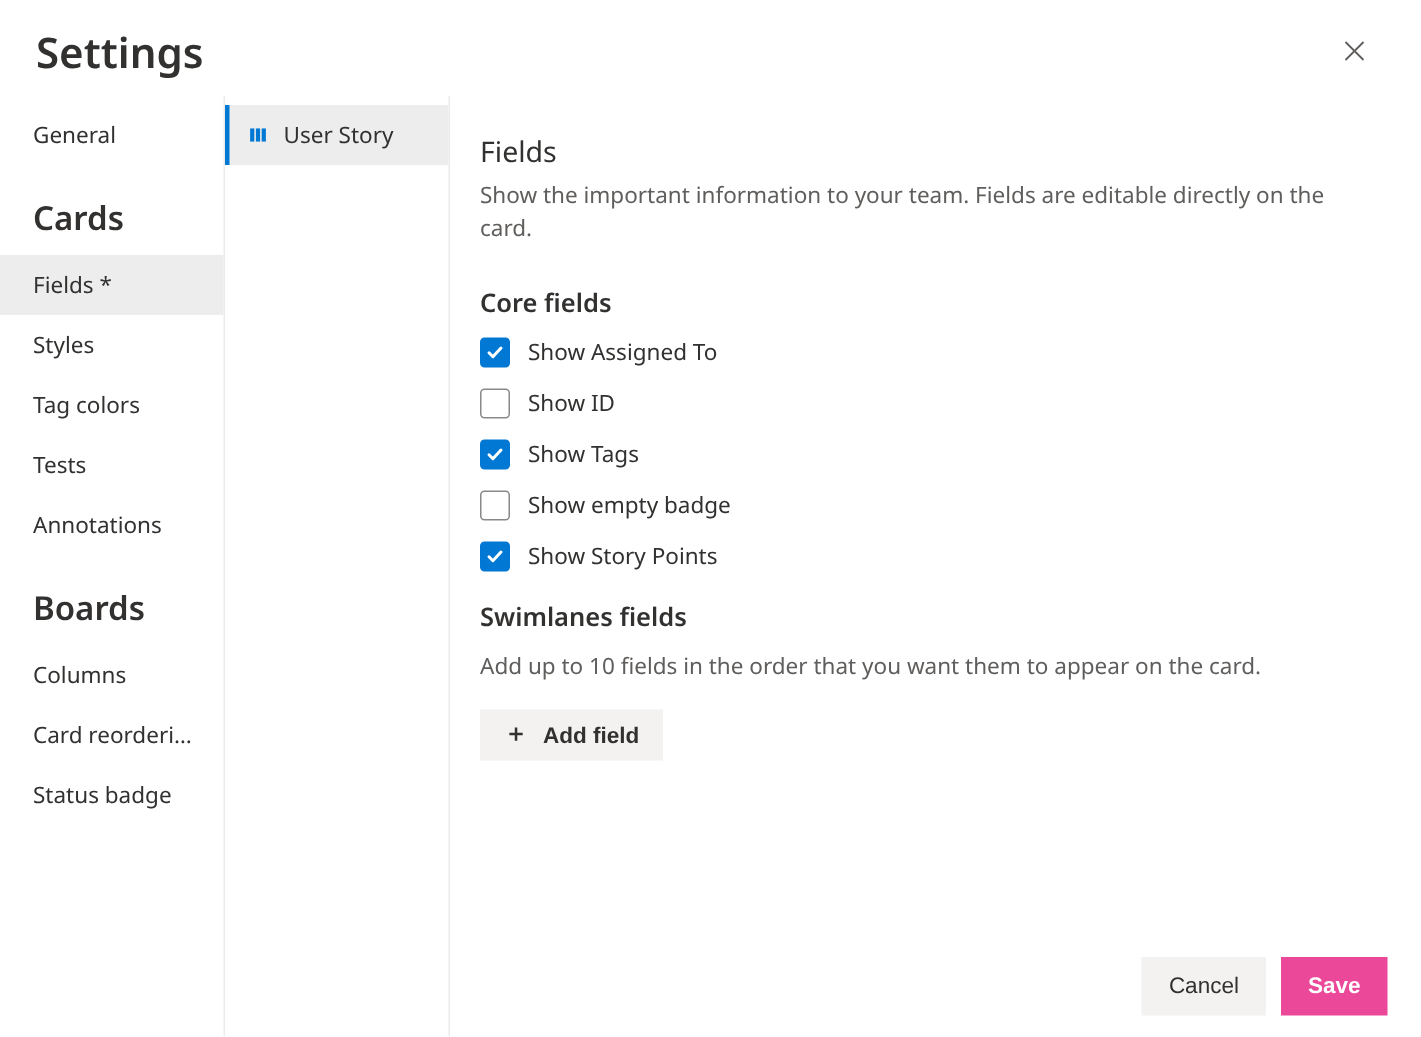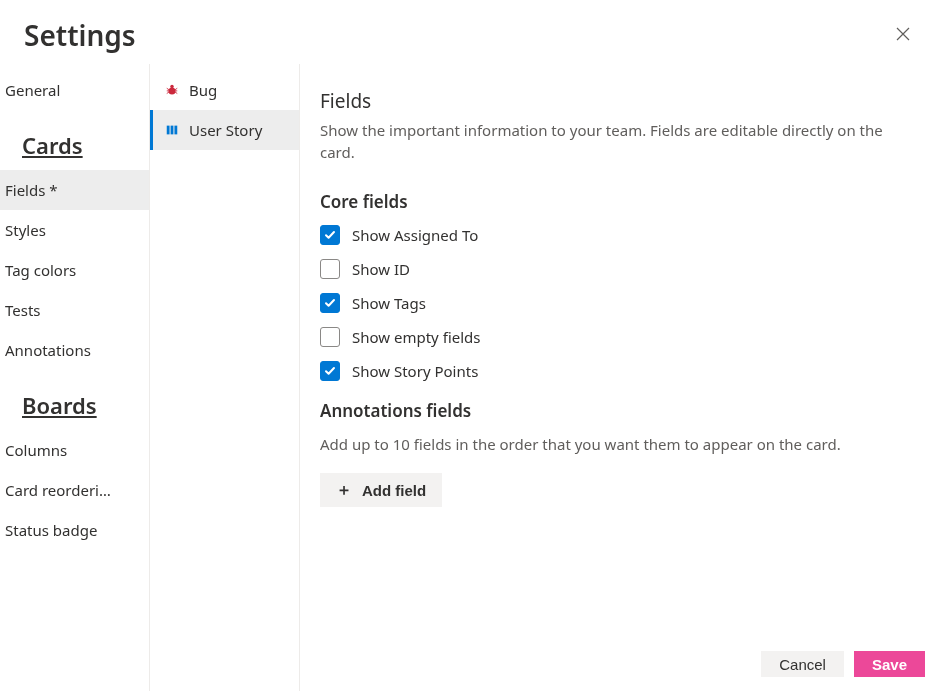--- a/index.html
+++ b/index.html
@@ -5,23 +5,23 @@
   * { box-sizing: border-box; }
   html, body { margin: 0; padding: 0; font-family: "Segoe UI", -apple-system, system-ui, sans-serif; color: #323130; background: #fff; }
   .dialog { width: 947px; height: 691px; position: relative; display: flex; flex-direction: column; }
   .dialog-header { display: flex; align-items: center; justify-content: space-between; padding: 16px 28px 10px 24px; }
   .dialog-title { font-size: 28px; font-weight: 600; }
   .close-btn { width: 32px; height: 32px; display: flex; align-items: center; justify-content: center; cursor: pointer; color: #605e5c; background: transparent; border: none; }
   .body { flex: 1 1 auto; display: flex; min-height: 0; }
 
   
   .nav { width: 150px; border-right: 1px solid #edebe9; padding-top: 6px; }
-  .nav-item { height: 40px; display: flex; align-items: center; padding: 0 14px 0 5px; font-size: 15px; cursor: pointer; white-space: nowrap; overflow: hidden; text-overflow: ellipsis; }
+  .nav-item { height: 40px; display: flex; align-items: center; padding: 0 14px 0 22px; font-size: 15px; cursor: pointer; white-space: nowrap; overflow: hidden; text-overflow: ellipsis; }
   .nav-item.selected { background: #ededed; }
-  .nav-section-header { font-size: 22px; font-weight: 600; padding: 20px 14px 10px 22px; text-decoration: underline; }
+  .nav-section-header { font-size: 22px; font-weight: 600; padding: 20px 14px 10px 22px; }
 
   
   .types { width: 150px; border-right: 1px solid #edebe9; padding-top: 6px; }
   .type-item { height: 40px; display: flex; align-items: center; gap: 9px; padding: 0 12px 0 14px; font-size: 15px; cursor: pointer; position: relative; }
   .type-item.selected { background: #ededed; }
   .type-item.selected::before { content:""; position:absolute; left:0; top:0; bottom:0; width:3px; background:#0078d4; }
   .type-icon { width: 16px; height: 16px; display: inline-flex; align-items: center; justify-content: center; flex-shrink: 0; }
 
   
   .content { flex: 1; padding: 24px 28px 10px 20px; overflow: auto; }
@@ -32,21 +32,21 @@
   .check-label { font-size: 15px; }
   .cb { width: 20px; height: 20px; border: 1.5px solid #8a8886; border-radius: 3px; display: inline-flex; align-items: center; justify-content: center; flex-shrink: 0; background: #fff; }
   .cb.checked { background: #0078d4; border-color: #0078d4; }
   .cb.checked svg { display: block; }
   .cb svg { display: none; }
   .add-btn { display: inline-flex; align-items: center; gap: 10px; height: 34px; padding: 0 16px; background: #f3f2f1; border: none; font-size: 15px; font-weight: 600; cursor: pointer; color: #323130; }
   .plus { font-size: 16px; line-height: 1; }
 
   
   .footer { position: absolute; right: 22px; bottom: 14px; display: flex; gap: 10px; }
-  .btn { height: 26px; padding: 0 18px; font-size: 15px; border: none; cursor: pointer; }
+  .btn { height: 39px; padding: 0 18px; font-size: 15px; border: none; cursor: pointer; }
   .btn.secondary { background: #f3f2f1; color: #323130; }
   .btn.primary { background: #ec4899; color: #fff; font-weight: 600; }
 </style>
 </head>
 <body>
 
 <div class="dialog">
 
   <div class="dialog-header">
     <div class="dialog-title">Settings</div>
@@ -73,30 +73,20 @@
           <div class="nav-item">Tests</div>
           <div class="nav-item">Annotations</div>
           <div class="nav-section-header">Boards</div>
           <div class="nav-item">Columns</div>
           <div class="nav-item">Card reorderi…</div>
           <div class="nav-item">Status badge</div>
         </div>
     </div>
 
     <div class="types" id="types">
-        <div class="type-item">
-          <span class="type-icon">
-            <svg width="14" height="14" viewBox="0 0 16 16">
-              <circle cx="8" cy="9" r="4" fill="#cc293d"></circle>
-              <circle cx="8" cy="4" r="2" fill="#cc293d"></circle>
-              <path d="M2 6 L5 8 M14 6 L11 8 M2 12 L5 10 M14 12 L11 10 M2 9 L5 9 M14 9 L11 9" stroke="#cc293d" stroke-width="1"></path>
-            </svg>
-          </span>
-          <span>Bug</span>
-        </div>
         <div class="type-item selected">
           <span class="type-icon">
             <svg width="14" height="14" viewBox="0 0 16 16">
               <rect x="2" y="3" width="3.2" height="10" fill="#0078d4"></rect>
               <rect x="6.4" y="3" width="3.2" height="10" fill="#0078d4"></rect>
               <rect x="10.8" y="3" width="3.2" height="10" fill="#0078d4"></rect>
             </svg>
           </span>
           <span>User Story</span>
         </div>
@@ -123,33 +113,33 @@
           <label class="check-row">
             <span class="cb checked">
               <svg width="12" height="12" viewBox="0 0 12 12">
                 <path d="M2 6.2 L4.6 8.8 L10 3" stroke="#fff" stroke-width="2" fill="none" stroke-linecap="round" stroke-linejoin="round"></path>
               </svg>
             </span>
             <span class="check-label">Show Tags</span>
           </label>
           <label class="check-row">
             <span class="cb"></span>
-            <span class="check-label">Show empty fields</span>
+            <span class="check-label">Show empty badge</span>
           </label>
           <label class="check-row">
             <span class="cb checked">
               <svg width="12" height="12" viewBox="0 0 12 12">
                 <path d="M2 6.2 L4.6 8.8 L10 3" stroke="#fff" stroke-width="2" fill="none" stroke-linecap="round" stroke-linejoin="round"></path>
               </svg>
             </span>
             <span class="check-label">Show Story Points</span>
           </label>
         </div>
 
-      <h3 class="subsection-title" style="margin-top:18px">Annotations fields</h3>
+      <h3 class="subsection-title" style="margin-top:18px">Swimlanes fields</h3>
       <p class="section-desc" style="margin-bottom:18px">Add up to 10 fields in the order that you want them to appear on the card.</p>
       <button class="add-btn">
         <span class="plus">＋</span>
         <span>Add field</span>
       </button>
     </div>
 
   </div>
 
   <div class="footer">

